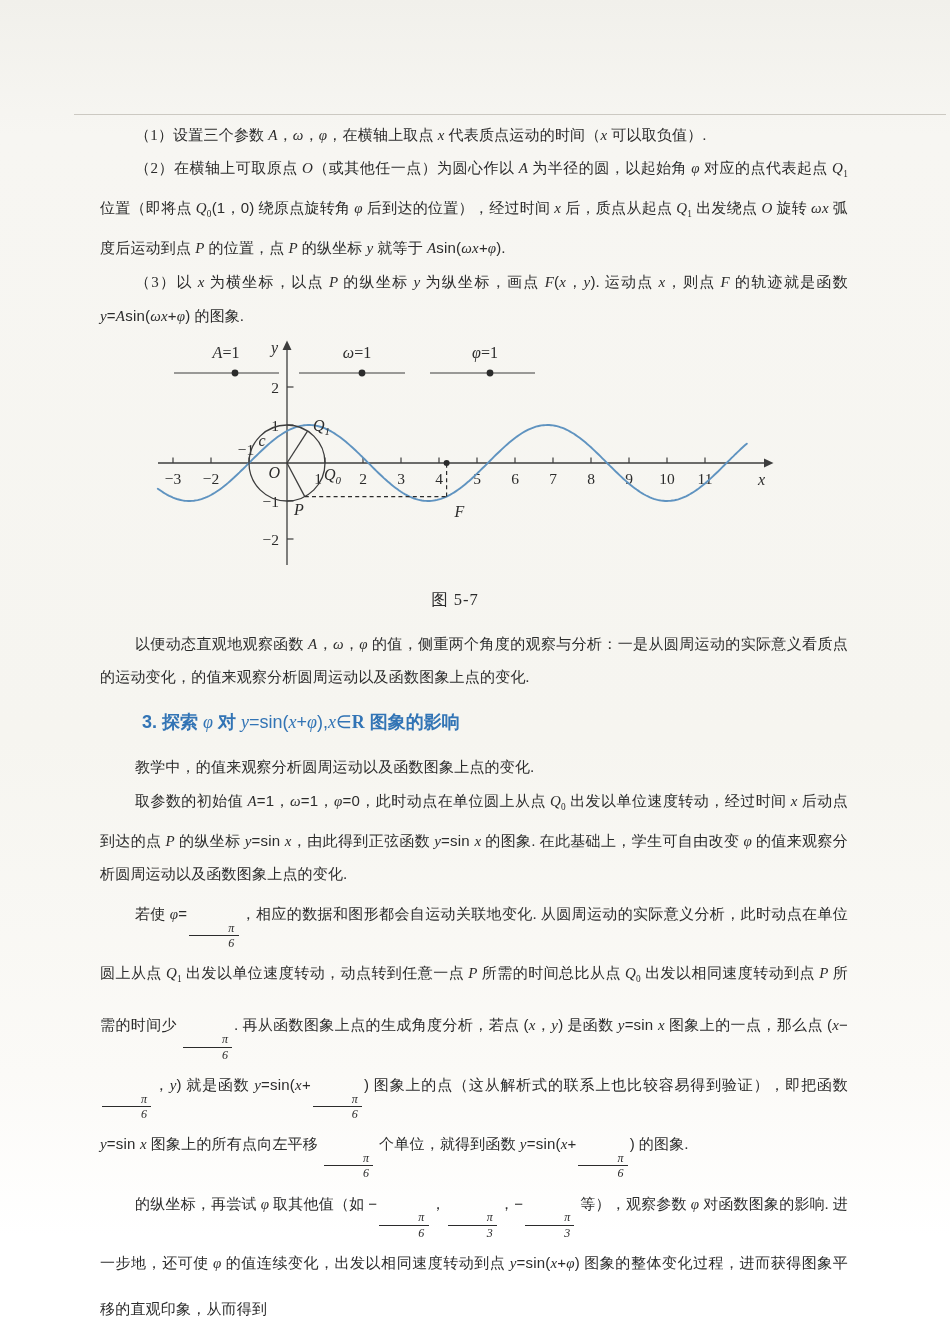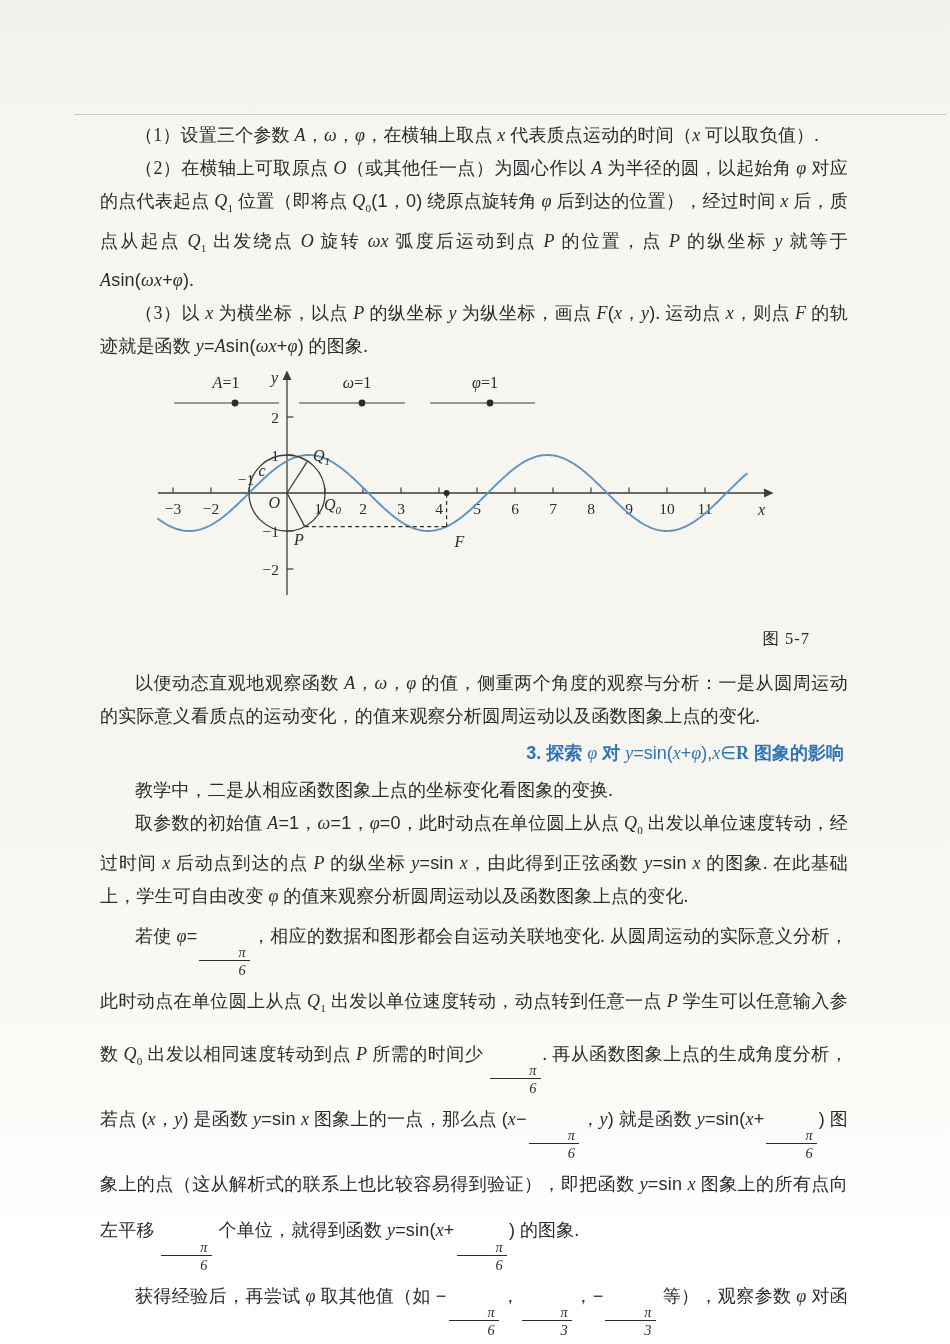--- a/index.html
+++ b/index.html
@@ -10,46 +10,45 @@
     color:#2b2b2b;
   }
   #scan-hairline{
     position:absolute;left:74px;top:114px;width:872px;height:1px;
     background:#ccc9c2;
   }
   #content{
     position:absolute;left:100px;top:119px;width:748px;
   }
   p.para{
-    margin:0;font-size:18px;line-height:33px;text-align:justify;
+    margin:0;font-size:15px;line-height:33px;text-align:justify;
     text-indent:35px;letter-spacing:.2px;
   }
   p.frac-p{line-height:46px;}
   p.heading{
-    margin:4px;font-size:18px;line-height:33px;text-indent:30px;
+    margin:12px;font-size:18px;line-height:33px;text-indent:30px;
     font-family:"Liberation Sans","DejaVu Sans",sans-serif;
     font-weight:bold;
-    text-align:right;
   }
   .mi{font-family:"Liberation Serif","DejaVu Serif",serif;font-style:italic;}
   .mr{font-family:Liberation Sans, sans-serif;font-style:normal;}
   .mbr{font-family:"Liberation Serif","DejaVu Serif",serif;font-weight:bold;}
   .heading .mi,.heading .mr{font-weight:normal;}
   .mi sub{font-size:.62em;font-style:normal;}
   .frac{
     display:inline-flex;flex-direction:column;align-items:center;
     vertical-align:-1.05em;line-height:1.12;font-size:.8em;
     font-family:"Liberation Serif","DejaVu Serif",serif;font-style:italic;
     margin:0 2px;
   }
   .frac .fn{border-bottom:1.2px solid currentColor;padding:0 4px 0;}
   .frac .fd{padding-top:1px;}
   #figure-block{position:relative;margin:6px 0 0 52px;width:660px;height:247px;}
   #figure-caption{
-    margin:12px 0 17px;width:710px;text-align:right;
+    margin:3px 0 17px;width:710px;text-align:center;
     font-size:16.5px;letter-spacing:1px;
   }
   svg text{font-family:"Liberation Serif","DejaVu Serif",serif;}
 </style>
 </head>
 <body>
 
 <div id="scan-hairline"></div>
 <div id="content">
     <p class="para"><span class="">（1）设置三个参数 </span><span class="mi">A</span><span class="">，</span><span class="mi">ω</span><span class="">，</span><span class="mi">φ</span><span class="">，在横轴上取点 </span><span class="mi">x</span><span class=""> 代表质点运动的时间（</span><span class="mi">x</span><span class=""> 可以取负值）.</span></p>
@@ -127,42 +126,42 @@
           <text x="128" y="139" fill="#2b2b2b" font-size="16" text-anchor="end" font-style="italic">O</text>
           <text x="172" y="141" fill="#2b2b2b" font-size="16" text-anchor="start" font-style="italic">Q<tspan dy="4" font-size="11">0</tspan></text>
           <text x="161" y="92" fill="#2b2b2b" font-size="16" text-anchor="start" font-style="italic">Q<tspan dy="4" font-size="11">1</tspan></text>
           <text x="146.80363350941434" y="175.57127691736582" fill="#2b2b2b" font-size="16" text-anchor="middle" font-style="italic">P</text>
           <text x="302.6" y="177.57127691736582" fill="#2b2b2b" font-size="16" text-anchor="start" font-style="italic">F</text>
         </g>
       </svg></div>
     <div id="figure-caption">图 5-7</div>
     <p class="para"><span class="">以便动态直观地观察函数 </span><span class="mi">A</span><span class="">，</span><span class="mi">ω</span><span class="">，</span><span class="mi">φ</span><span class=""> 的值，侧重两个角度的观察与分析：一是从圆周运动的实际意义看质点的运动变化，的值来观察分析圆周运动以及函数图象上点的变化.</span></p>
     <p class="heading" style="color: rgb(50, 116, 181);"><span class="">3. 探索 </span><span class="mi">φ</span><span class=""> 对 </span><span class="mi">y</span><span class="mr">=sin(</span><span class="mi">x</span><span class="mr">+</span><span class="mi">φ</span><span class="mr">),</span><span class="mi">x</span><span class="mr">∈</span><span class="mbr">R</span><span class=""> 图象的影响</span></p>
-    <p class="para"><span class="">教学中，二是从相应函数图象上点的坐标变化看图象的变换.</span></p>
+    <p class="para"><span class="">教学中，的值来观察分析圆周运动以及函数图象上点的变化.</span></p>
     <p class="para"><span class="">取参数的初始值 </span><span class="mi">A</span><span class="mr">=1</span><span class="">，</span><span class="mi">ω</span><span class="mr">=1</span><span class="">，</span><span class="mi">φ</span><span class="mr">=0</span><span class="">，此时动点在单位圆上从点 </span><span class="mi">Q<sub>0</sub></span><span class=""> 出发以单位速度转动，经过时间 </span><span class="mi">x</span><span class=""> 后动点到达的点 </span><span class="mi">P</span><span class=""> 的纵坐标 </span><span class="mi">y</span><span class="mr">=sin </span><span class="mi">x</span><span class="">，由此得到正弦函数 </span><span class="mi">y</span><span class="mr">=sin </span><span class="mi">x</span><span class=""> 的图象. 在此基础上，学生可自由改变 </span><span class="mi">φ</span><span class=""> 的值来观察分析圆周运动以及函数图象上点的变化.</span></p>
     <p class="para frac-p"><span class="">若使 </span><span class="mi">φ</span><span class="mr">=</span><span class="frac">
         <span class="fn">π</span>
         <span class="fd">6</span>
-      </span><span class="">，相应的数据和图形都会自运动关联地变化. 从圆周运动的实际意义分析，此时动点在单位圆上从点 </span><span class="mi">Q<sub>1</sub></span><span class=""> 出发以单位速度转动，动点转到任意一点 </span><span class="mi">P</span><span class=""> 学生可以任意输入参数 </span><span class="mi">Q<sub>0</sub></span><span class=""> 出发以相同速度转动到点 </span><span class="mi">P</span><span class=""> 所需的时间少 </span><span class="frac">
+      </span><span class="">，相应的数据和图形都会自运动关联地变化. 从圆周运动的实际意义分析，此时动点在单位圆上从点 </span><span class="mi">Q<sub>1</sub></span><span class=""> 出发以单位速度转动，动点转到任意一点 </span><span class="mi">P</span><span class=""> 所需的时间总比从点 </span><span class="mi">Q<sub>0</sub></span><span class=""> 出发以相同速度转动到点 </span><span class="mi">P</span><span class=""> 所需的时间少 </span><span class="frac">
         <span class="fn">π</span>
         <span class="fd">6</span>
       </span><span class="">. 再从函数图象上点的生成角度分析，若点 </span><span class="mr">(</span><span class="mi">x</span><span class="mr">，</span><span class="mi">y</span><span class="mr">)</span><span class=""> 是函数 </span><span class="mi">y</span><span class="mr">=sin </span><span class="mi">x</span><span class=""> 图象上的一点，那么点 </span><span class="mr">(</span><span class="mi">x</span><span class="mr">−</span><span class="frac">
         <span class="fn">π</span>
         <span class="fd">6</span>
       </span><span class="mr">，</span><span class="mi">y</span><span class="mr">)</span><span class=""> 就是函数 </span><span class="mi">y</span><span class="mr">=sin(</span><span class="mi">x</span><span class="mr">+</span><span class="frac">
         <span class="fn">π</span>
         <span class="fd">6</span>
       </span><span class="mr">)</span><span class=""> 图象上的点（这从解析式的联系上也比较容易得到验证），即把函数 </span><span class="mi">y</span><span class="mr">=sin </span><span class="mi">x</span><span class=""> 图象上的所有点向左平移 </span><span class="frac">
         <span class="fn">π</span>
         <span class="fd">6</span>
       </span><span class=""> 个单位，就得到函数 </span><span class="mi">y</span><span class="mr">=sin(</span><span class="mi">x</span><span class="mr">+</span><span class="frac">
         <span class="fn">π</span>
         <span class="fd">6</span>
       </span><span class="mr">)</span><span class=""> 的图象.</span></p>
-    <p class="para frac-p"><span class="">获得经验后，再尝试 </span><span class="mi">φ</span><span class=""> 取其他值（如 </span><span class="mr">−</span><span class="frac">
+    <p class="para frac-p"><span class="">的纵坐标，再尝试 </span><span class="mi">φ</span><span class=""> 取其他值（如 </span><span class="mr">−</span><span class="frac">
         <span class="fn">π</span>
         <span class="fd">6</span>
       </span><span class="">，</span><span class="frac">
         <span class="fn">π</span>
         <span class="fd">3</span>
       </span><span class="">，</span><span class="mr">−</span><span class="frac">
         <span class="fn">π</span>
         <span class="fd">3</span>
       </span><span class=""> 等），观察参数 </span><span class="mi">φ</span><span class=""> 对函数图象的影响. 进一步地，还可使 </span><span class="mi">φ</span><span class=""> 的值连续变化，出发以相同速度转动到点 </span><span class="mi">y</span><span class="mr">=sin(</span><span class="mi">x</span><span class="mr">+</span><span class="mi">φ</span><span class="mr">)</span><span class=""> 图象的整体变化过程，进而获得图象平移的直观印象，从而得到 </span></p>
   </div>

